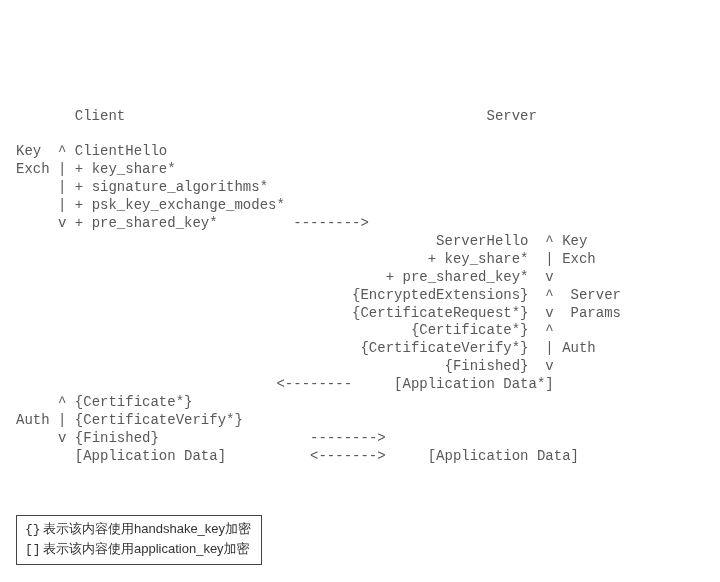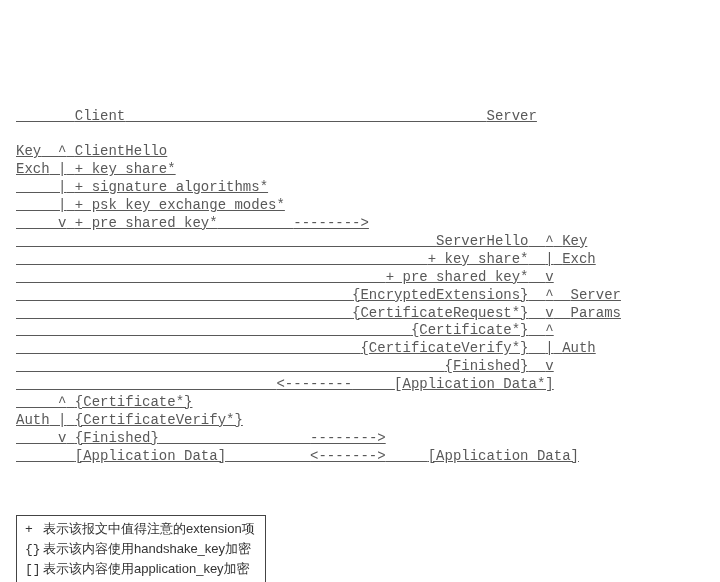--- a/index.html
+++ b/index.html
@@ -7,21 +7,20 @@
     padding: 18px 16px;
     background: #fff;
     font-family: "Courier New", Consolas, monospace;
     font-size: 14px;
     line-height: 1.28;
     color: #595959;
     white-space: pre;
   }
   .diagram {
     white-space: pre;
-    text-decoration: underline;
   }
   .legend-box {
     border: 1px solid #444;
     display: inline-block;
     padding: 4px 10px 4px 8px;
     margin-top: 14px;
     font-family: Arial, "Microsoft YaHei", sans-serif;
     font-size: 13px;
     color: #333;
     line-height: 1.45;
@@ -57,21 +56,20 @@
                                                <span>{Certificate*}</span>  <span>^</span>
                                          <span>{CertificateVerify*}</span>  <span>|</span> <span>Auth</span>
                                                    <span>{Finished}</span>  <span>v</span>
                                <span>&lt;--------</span>     <span>[Application Data*]</span>
      <span>^</span> <span>{Certificate*}</span>
 <span>Auth</span> <span>|</span> <span>{CertificateVerify*}</span>
      <span>v</span> <span>{Finished}</span>                  <span>--------&gt;</span>
        <span>[Application Data]</span>          <span>&lt;-------&gt;</span>     <span>[Application Data]</span></div>
 
 <div class="legend-box">
-  <div class="legend-line"><span class="legend-sym">+</span><span>表示该报文中值得注意的extension项</span></div>
   <div class="legend-line"><span class="legend-sym">{}</span><span>表示该内容使用handshake_key加密</span></div>
   <div class="legend-line"><span class="legend-sym">[]</span><span>表示该内容使用application_key加密</span></div>
 </div>
 
 
 
 
 
 
 </body></html>

